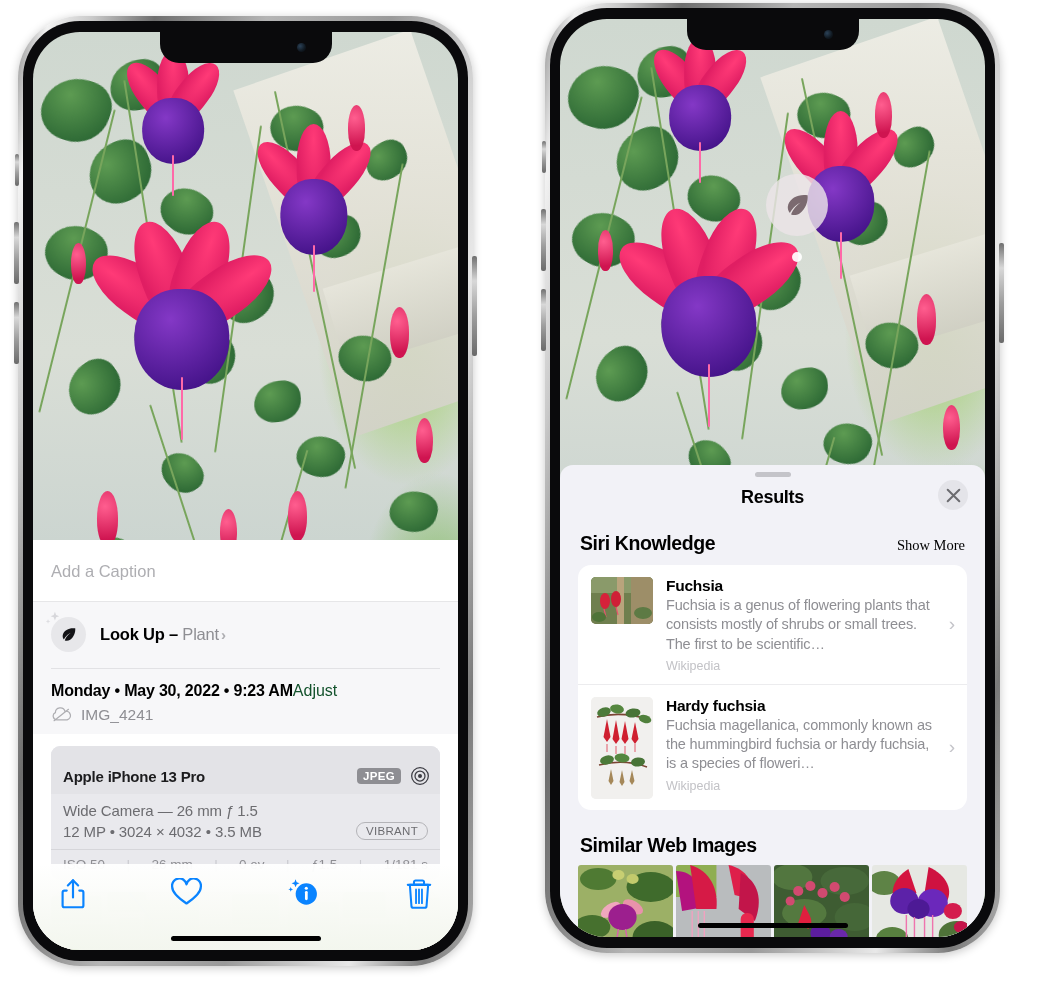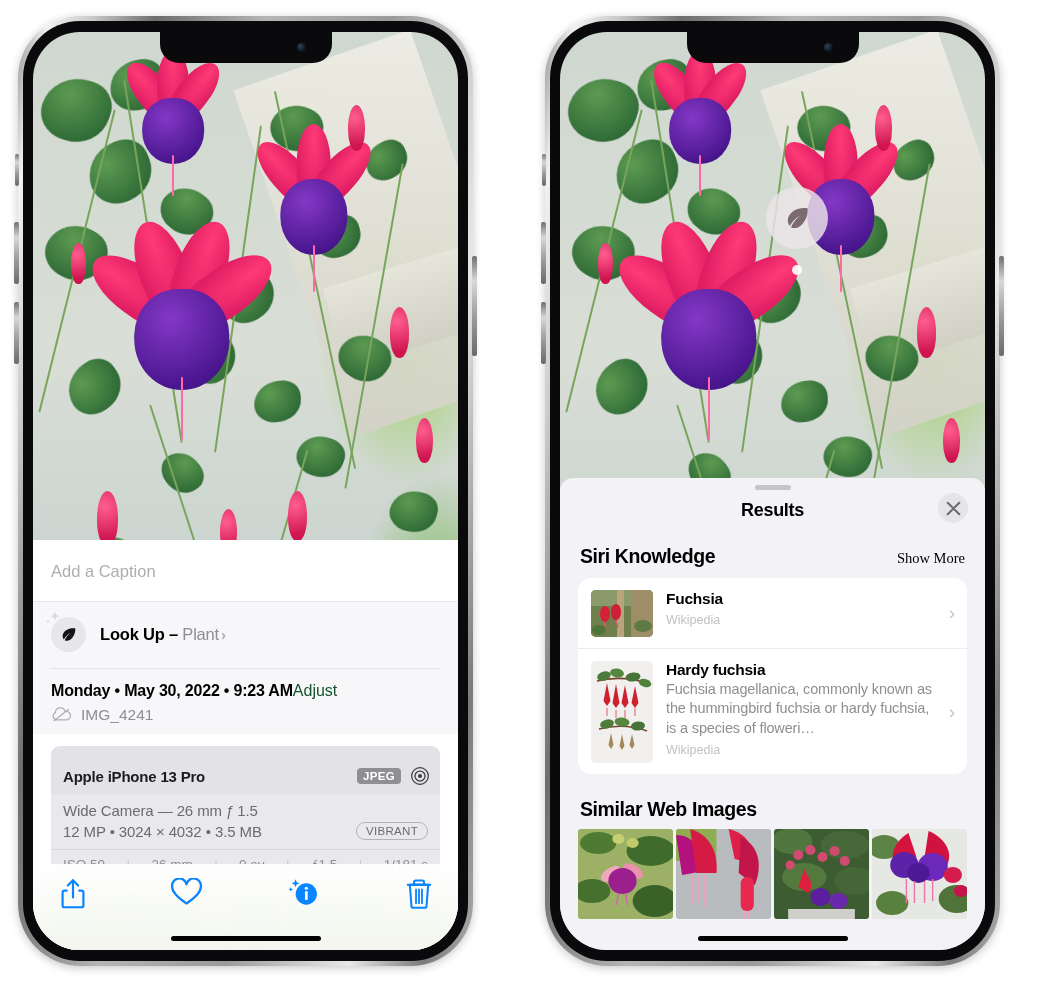--- a/index.html
+++ b/index.html
@@ -14,21 +14,21 @@
   
   .phone {
     position: absolute;
     width: 455px; height: 950px;
     border-radius: 62px;
     background: linear-gradient(100deg,#8c8c8c 0%, #f2f2f2 5%, #c9c9c9 12%, #6e6e6e 22%, #b5b5b5 40%, #9a9a9a 60%, #e8e8e8 80%, #7a7a7a 92%, #adadad 100%);
     padding: 5px;
     box-shadow: 0 2px 10px rgba(0,0,0,.22);
   }
   .phone-l { left: 18px; top: 16px; }
-  .phone-r { left: 545px; top: 16px; }
+  .phone-r { left: 545px; top: 3px; }
   .bezel {
     width: 100%; height: 100%;
     border-radius: 57px;
     background: #0a0a0c;
     padding: 11px 10px;
     position: relative;
   }
   .screen {
     width: 100%; height: 100%;
     border-radius: 47px;
@@ -647,20 +647,21 @@
                   <rect x="40" y="0" width="22" height="47" fill="#9d8e68"></rect>
                   <ellipse cx="14" cy="24" rx="5" ry="8" fill="#d6213a"></ellipse>
                   <ellipse cx="25" cy="22" rx="5" ry="8" fill="#cf1f36"></ellipse>
                   <path d="M13 32 l2 8 M25 30 l2 8" stroke="#e6556d" stroke-width="1.2"></path>
                   <ellipse cx="8" cy="40" rx="7" ry="5" fill="#4f7338"></ellipse>
                   <ellipse cx="52" cy="36" rx="9" ry="6" fill="#5d7a44"></ellipse>
                 </svg>
               </div>
               <div class="know-text">
                 <div class="know-title">Fuchsia</div>
+                <div class="know-desc">Fuchsia is a genus of flowering plants that consists mostly of shrubs or small trees. The first to be scientific…</div>
                 <div class="know-src">Wikipedia</div>
               </div>
               <div class="know-chev">›</div>
             </div>
 
             <div class="know-item">
               <div class="thumb-b">
                 <svg width="100%" height="100%" viewBox="0 0 62 102" preserveAspectRatio="none" aria-hidden="true">
                   <rect width="62" height="102" fill="#f1f0ee"></rect>
                   <path d="M6 20 C 22 16, 40 17, 56 22" stroke="#7a4433" stroke-width="1.6" fill="none"></path>

